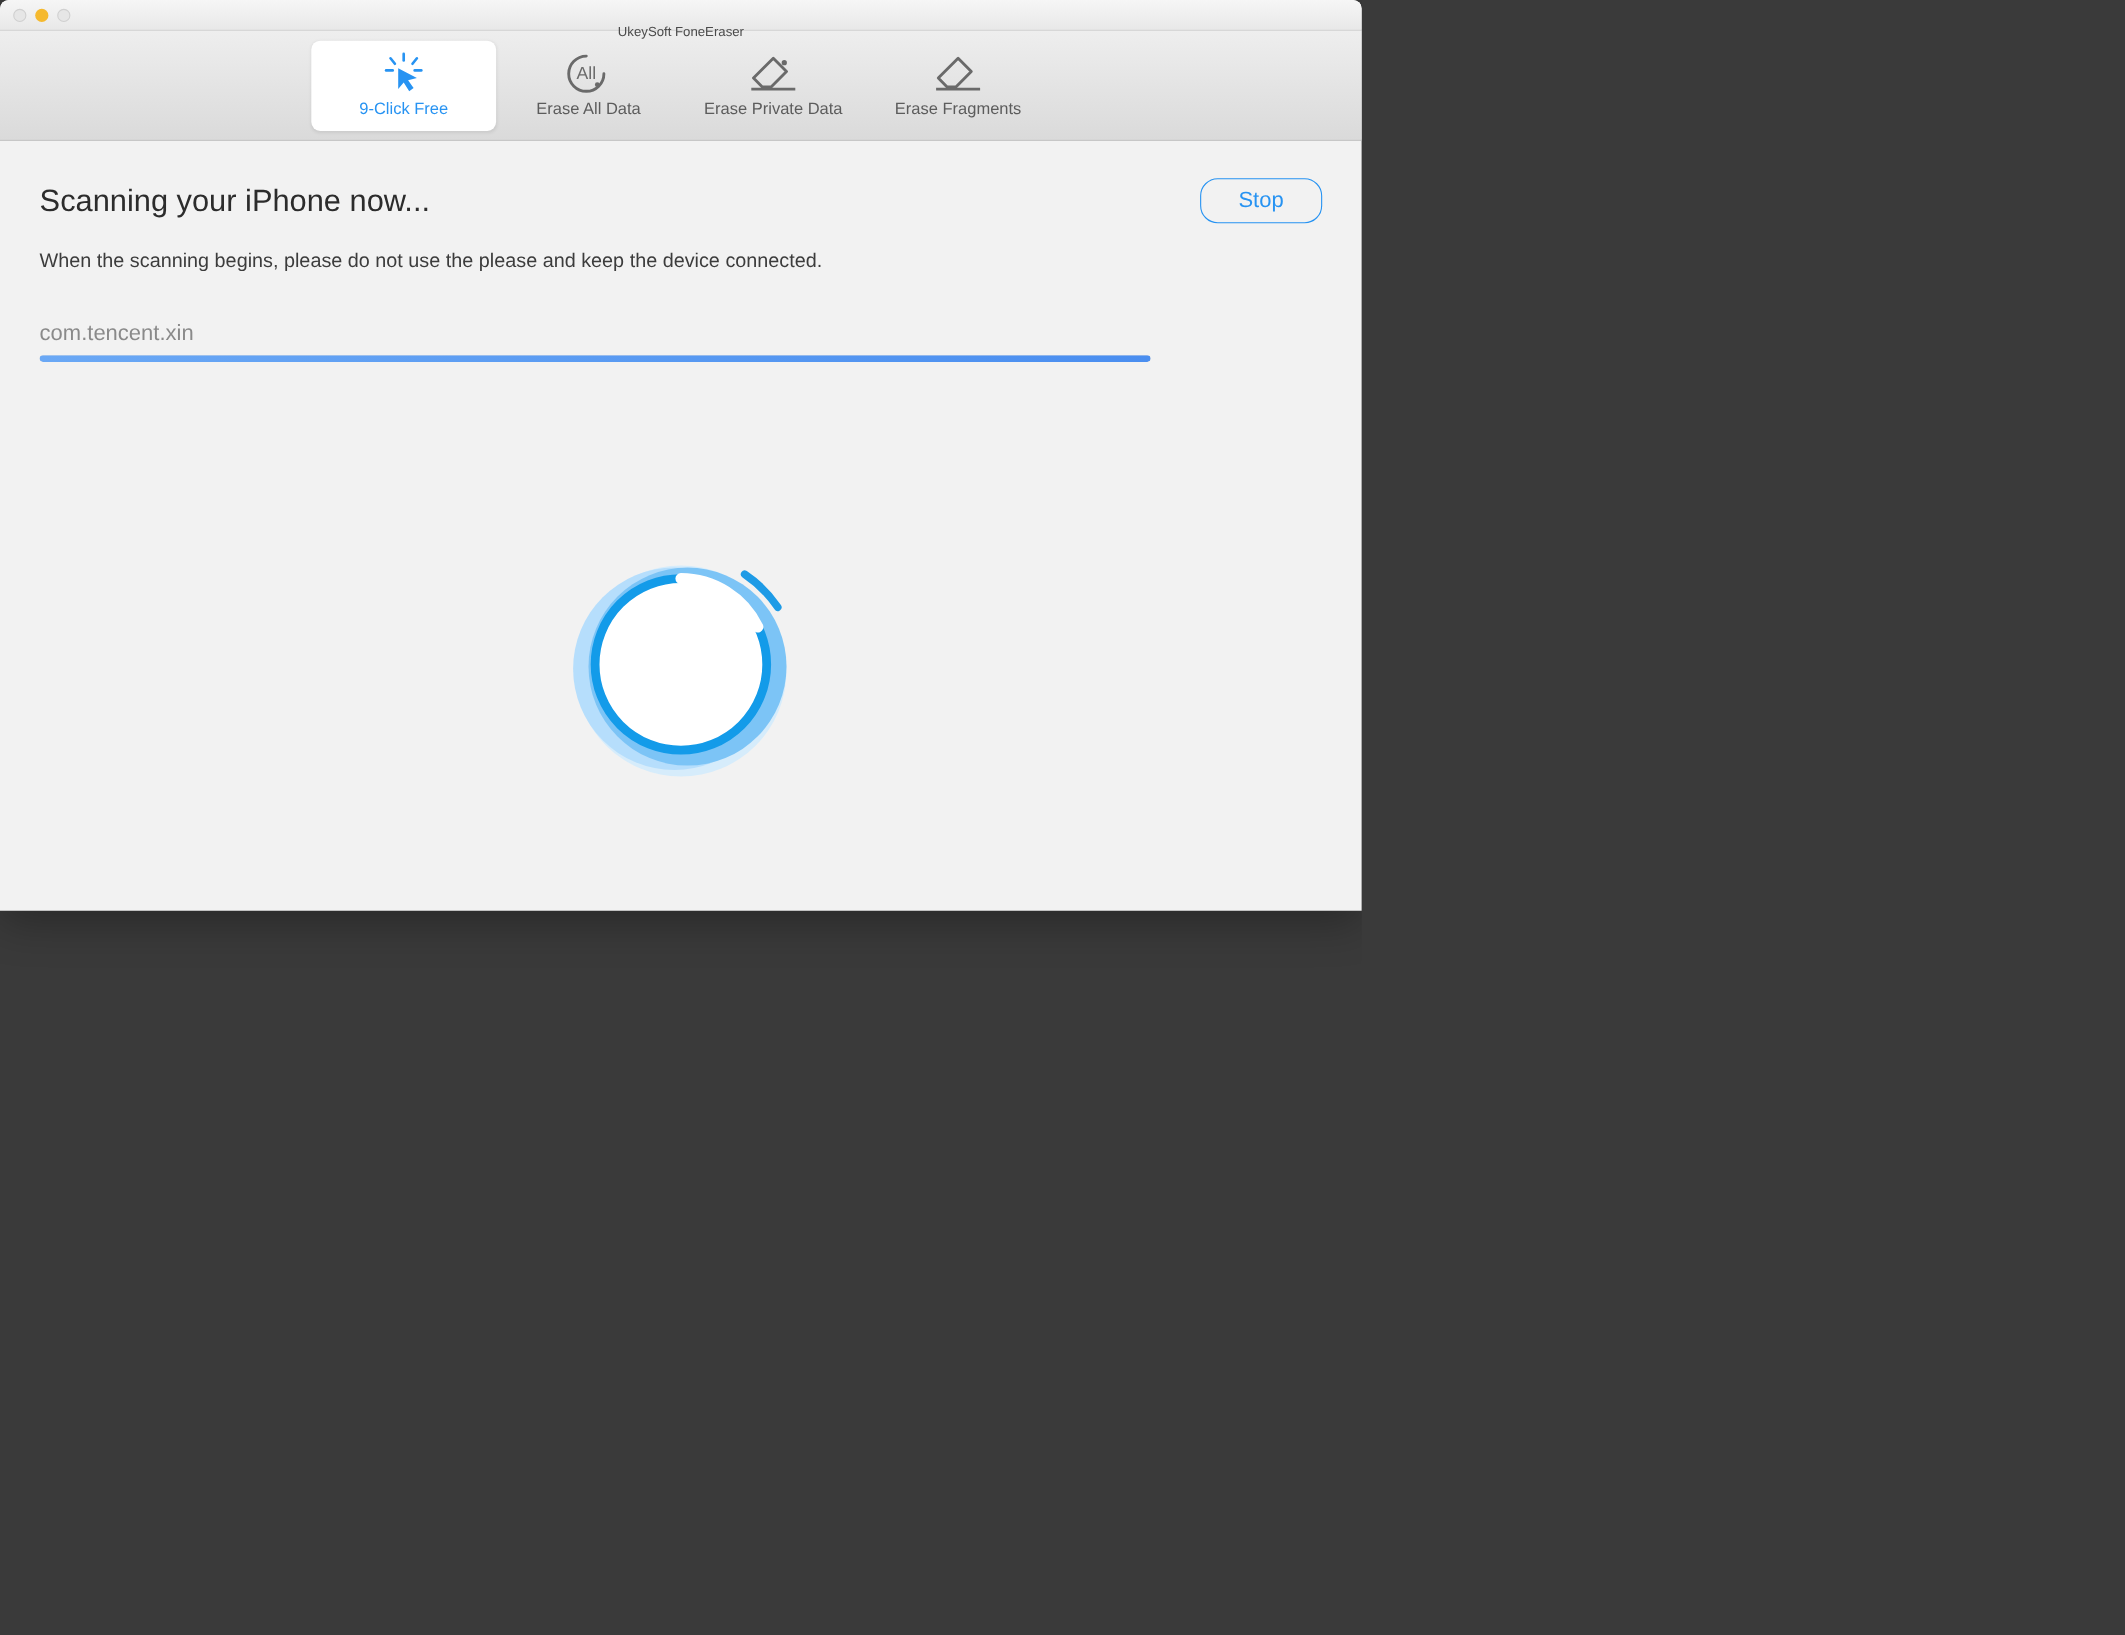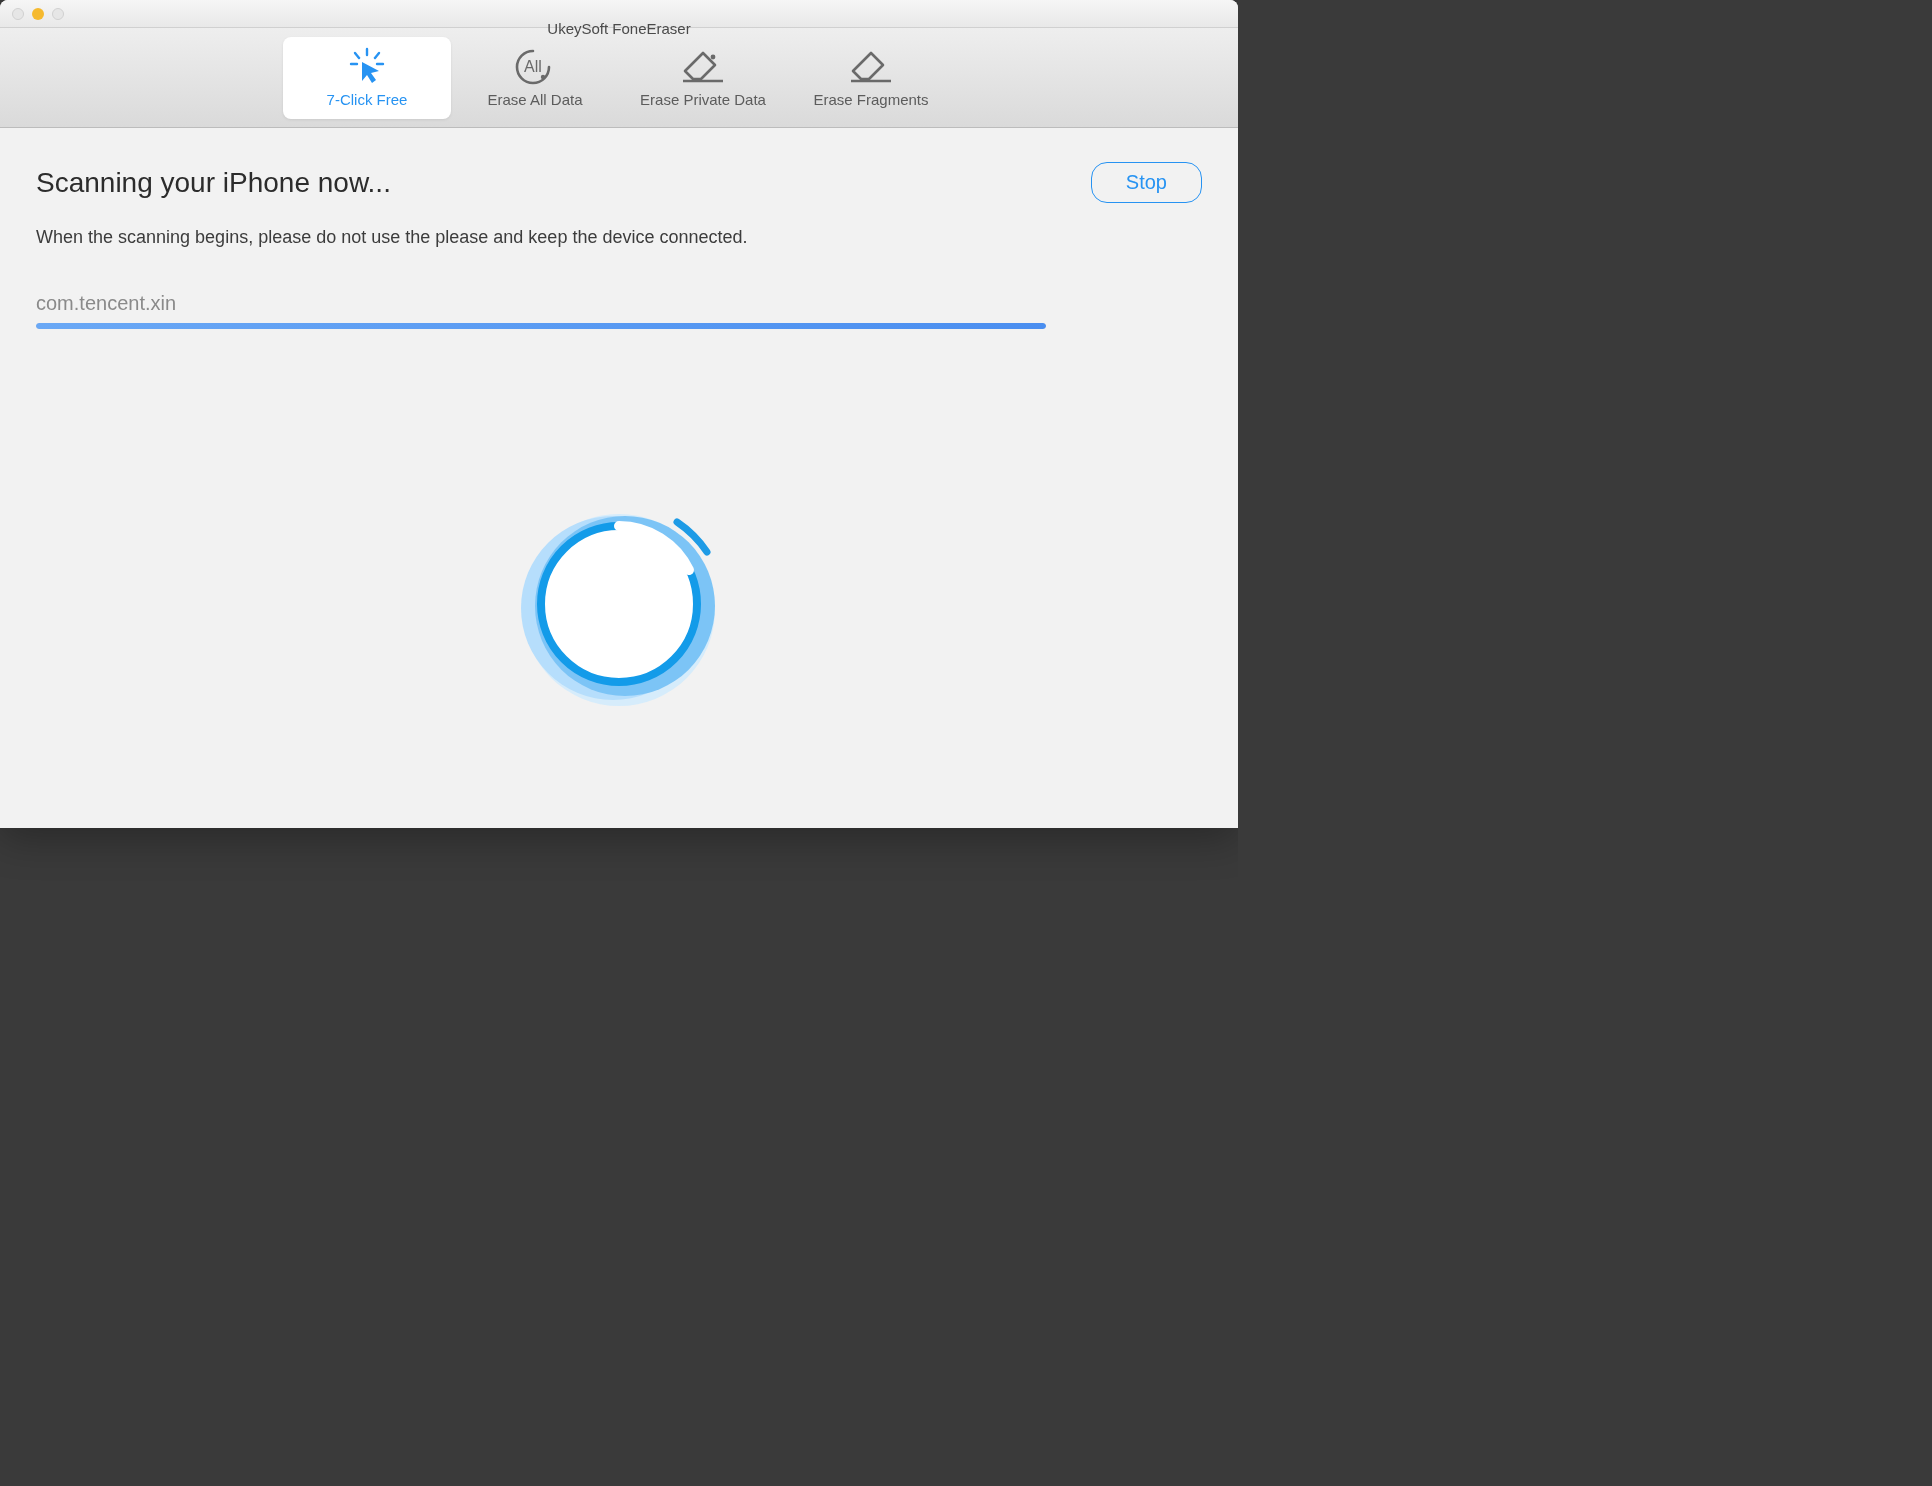--- a/index.html
+++ b/index.html
@@ -33,21 +33,21 @@
     padding-left: 12px;
   }
   .traffic-dot {
     width: 12px; height: 12px; border-radius: 50%;
   }
   .dot-close { background: #e6e6e6; border:1px solid #d0d0d0; }
   .dot-min { background: #f5b92e; }
   .dot-max { background: #e6e6e6; border:1px solid #d0d0d0; }
   .title {
     position: absolute; left: 0; right: 0; text-align: center;
-    font-size: 15px; color: #4a4a4a;
+    font-size: 12px; color: #4a4a4a;
     pointer-events: none;
     margin-top: 30px;
   }
   .toolbar {
     height: 100px;
     background: linear-gradient(#eeeeee, #dadada);
     border-bottom: 1px solid #bcbcbc;
     display: flex;
     justify-content: center;
     align-items: center;
@@ -151,21 +151,21 @@
           <g stroke="#2793f2" stroke-width="2.4" stroke-linecap="round" fill="none">
             <line x1="20" y1="2" x2="20" y2="8"></line>
             <line x1="8" y1="6" x2="12" y2="11"></line>
             <line x1="32" y1="6" x2="28" y2="11"></line>
             <line x1="4" y1="17" x2="10" y2="17"></line>
             <line x1="36" y1="17" x2="30" y2="17"></line>
           </g>
           <path d="M15 15 L32 24 L24 26 L29 33 L25 36 L20 28 L15 34 Z" fill="#2793f2"></path>
         </svg>
       </span>
-      <span class="label">7-Click Free</span>
+      <span class="label">9-Click Free</span>
     </div>
 
     <div class="tab">
       <span class="icon">
         <svg width="44" height="40" viewBox="0 0 44 40">
           <path d="M36 20 A16 16 0 1 1 20 4" fill="none" stroke="#6a6a6a" stroke-width="2.6" stroke-linecap="round"></path>
           <text x="20" y="25" font-size="16" font-family="Arial" fill="#6a6a6a" text-anchor="middle" font-weight="500">All</text>
           <circle cx="30" cy="30" r="2.2" fill="#6a6a6a"></circle>
         </svg>
       </span>

